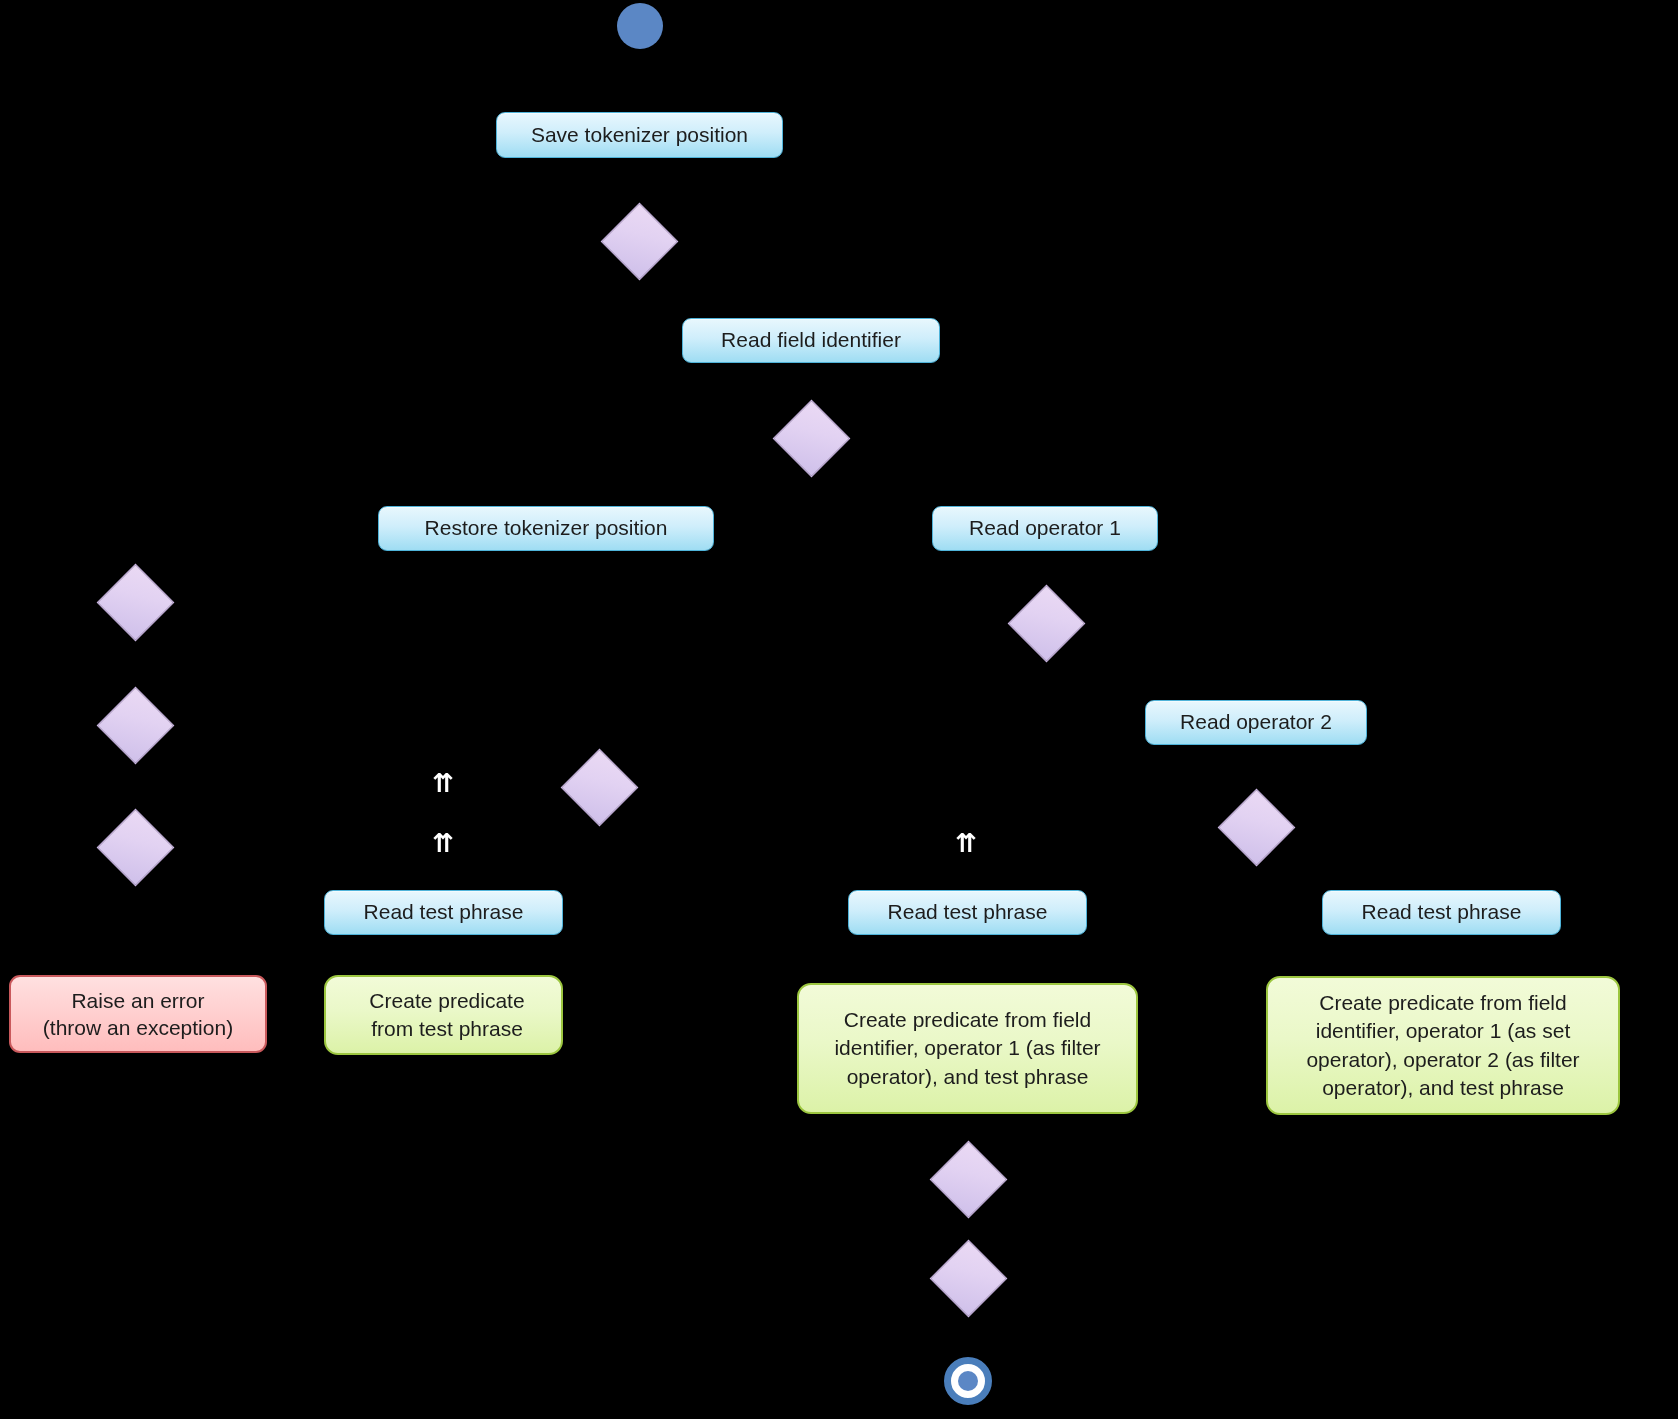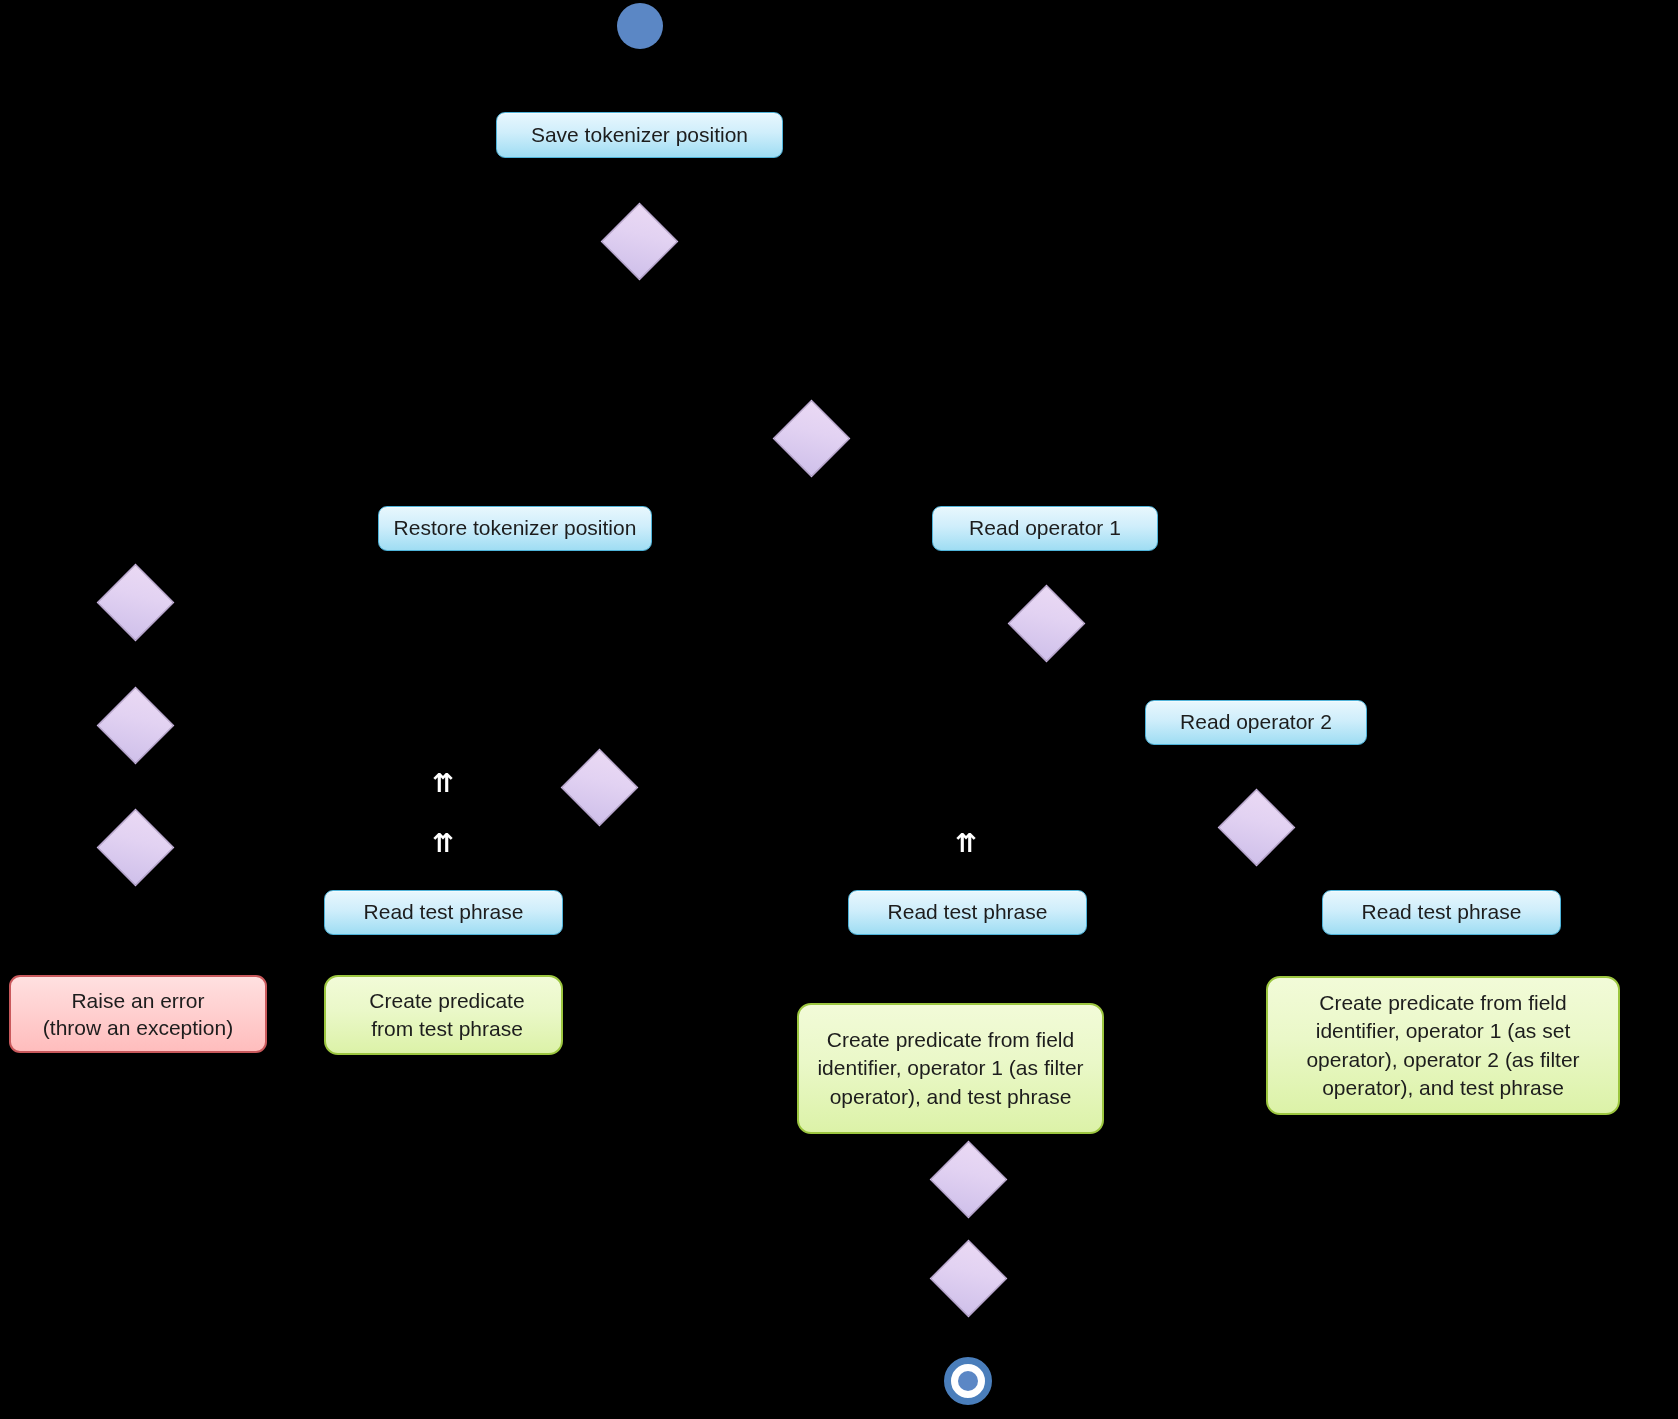--- a/index.html
+++ b/index.html
@@ -139,27 +139,30 @@
 
   <div class="node action" style="left:496px;top:112px;width:287px;height:46px;">
     <span>Save tokenizer position</span>
   </div>
 
   <div class="diamond-wrap" style="left:612px;top:214px;">
     <div class="diamond" style="width:53px;height:53px;"></div>
     <span class="vis-hidden"></span>
   </div>
 
+  <div class="node action" style="left:682px;top:318px;width:258px;height:45px;">
+    <span>Read field identifier</span>
+  </div>
 
   <div class="diamond-wrap" style="left:784px;top:411px;">
     <div class="diamond" style="width:53px;height:53px;"></div>
     <span class="vis-hidden"></span>
   </div>
 
-  <div class="node action" style="left:378px;top:506px;width:274px;height:45px;text-align:right;">
+  <div class="node action" style="left:378px;top:506px;width:336px;height:45px;text-align:right;">
     <span>Restore tokenizer position</span>
   </div>
 
   <div class="node action" style="left:932px;top:506px;width:226px;height:45px;">
     <span>Read operator 1</span>
   </div>
 
   <div class="diamond-wrap" style="left:1019px;top:596px;">
     <div class="diamond" style="width:53px;height:53px;"></div>
     <span class="vis-hidden"></span>
@@ -211,21 +214,21 @@
   <div class="node error" style="left:9px;top:975px;width:258px;height:78px;">
     <span>Raise an error
 (throw an exception)</span>
   </div>
 
   <div class="node predicate" style="left:324px;top:975px;width:239px;height:80px;padding-left:23px;">
     <span style="white-space:pre-line;">Create predicate
 from test phrase</span>
   </div>
 
-  <div class="node predicate" style="left:797px;top:983px;width:307px;height:131px;margin-top:20px;">
+  <div class="node predicate" style="left:797px;top:983px;width:341px;height:131px;">
     <span>Create predicate from field identifier, operator 1 (as filter operator), and test phrase</span>
   </div>
 
   <div class="node predicate" style="left:1266px;top:976px;width:354px;height:139px;">
     <span>Create predicate from field identifier, operator 1 (as set operator), operator 2 (as filter operator), and test phrase</span>
   </div>
 
   <div class="diamond-wrap" style="left:941px;top:1152px;">
     <div class="diamond" style="width:53px;height:53px;"></div>
     <span class="vis-hidden"></span>

